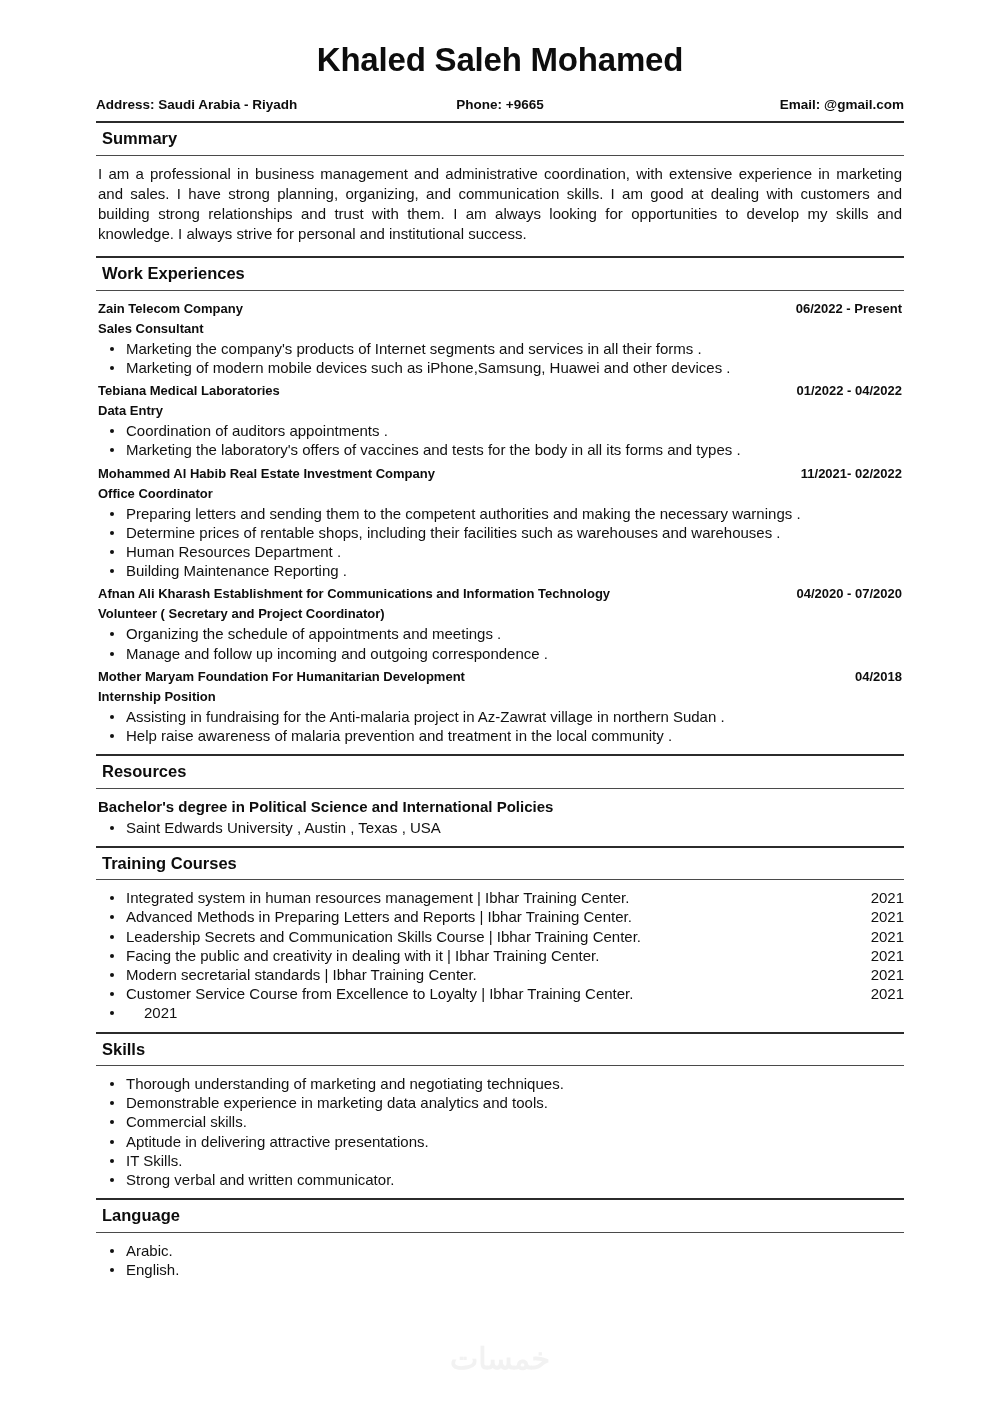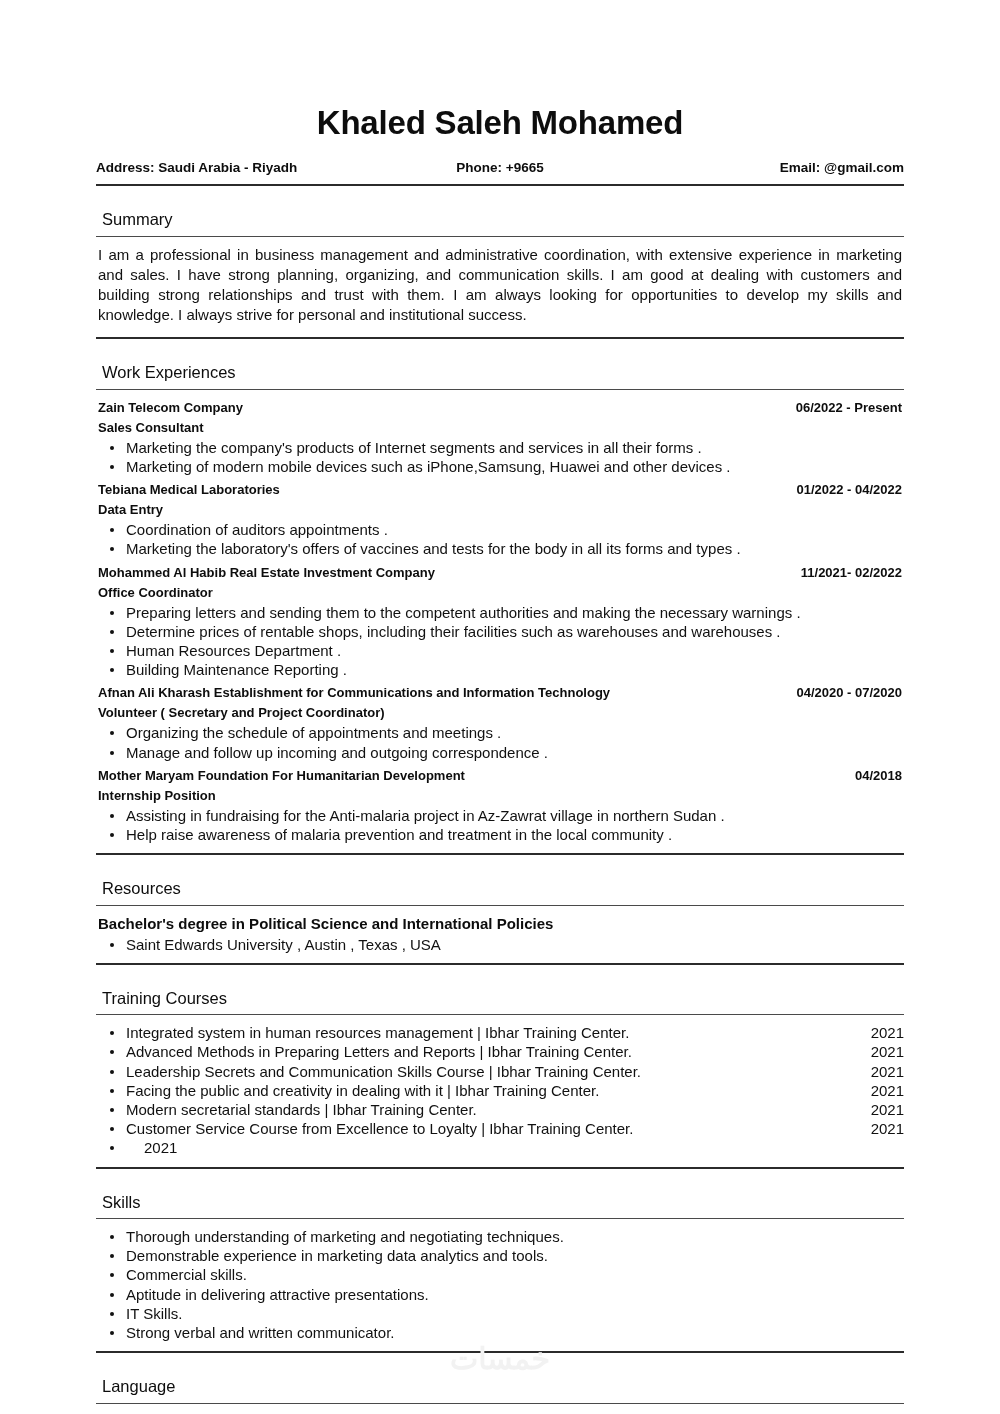--- a/index.html
+++ b/index.html
@@ -25,21 +25,21 @@
     padding: 0 96px;
   }
 
   
   .name {
     text-align: center;
     font-size: 33px;
     font-weight: bold;
     letter-spacing: -0.2px;
     margin: 0;
-    padding-top: 105px;
+    padding-top: 42px;
     line-height: 1.1;
     color: #0d0d0d;
   }
   .contact-row {
     display: flex;
     justify-content: space-between;
     align-items: baseline;
     font-size: 13.5px;
     font-weight: bold;
     margin-top: 19px;
@@ -50,22 +50,22 @@
   .contact-row .c-right{ text-align: right; flex: 1 1 0; }
 
   
   .section {
     margin: 0;
   }
   .sec-head {
     border-top: 2.2px solid #2b2b2b;
     border-bottom: 1.1px solid #4a4a4a;
     font-size: 16.5px;
-    font-weight: normal;
-    padding: 23px 0 5px 6px;
+    font-weight: bold;
+    padding: 5px 0 5px 6px;
     margin-top: 9px;
     color: #0d0d0d;
     line-height: 1.3;
   }
   .sec-body {
     padding-top: 6px;
   }
 
   
   .summary-text {

